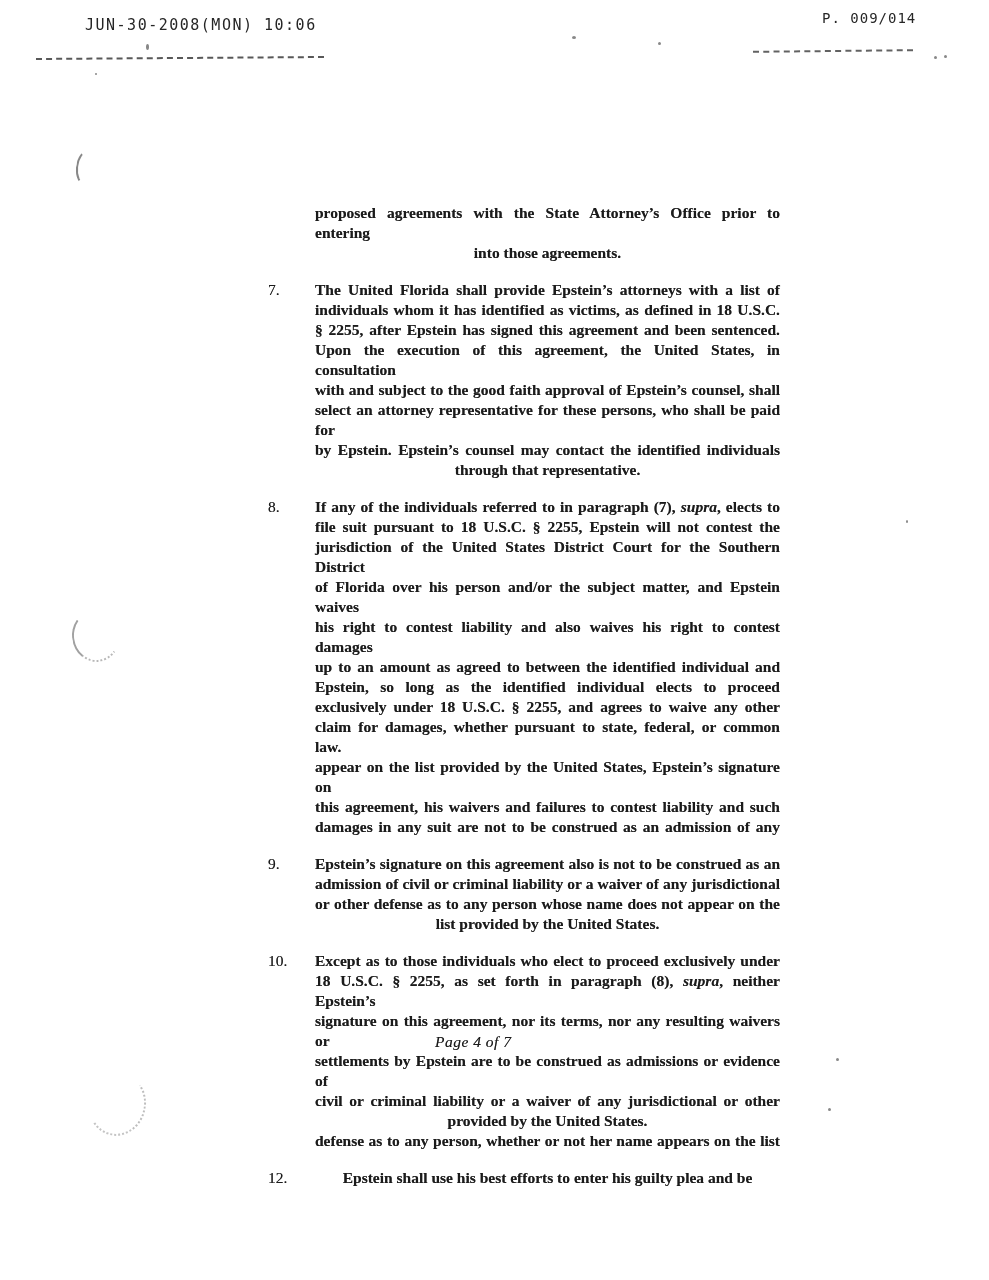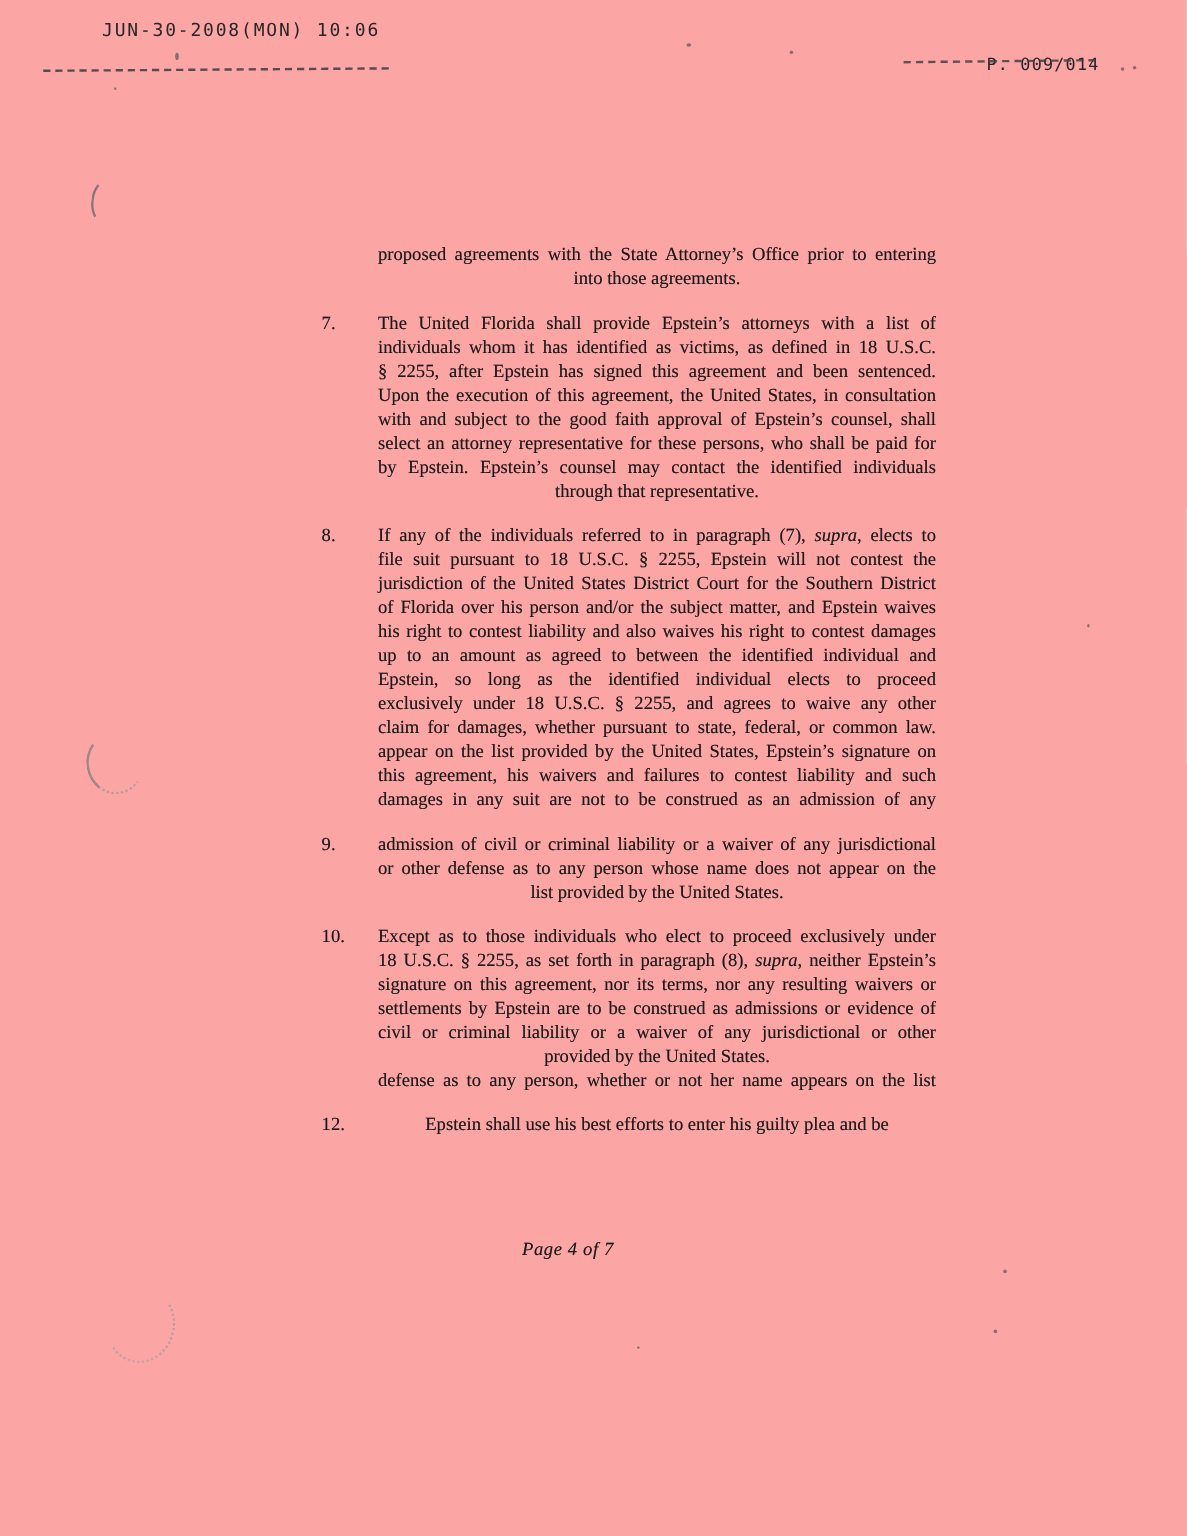--- a/index.html
+++ b/index.html
@@ -1,20 +1,20 @@
 <!DOCTYPE html>
 <html><head>
 <meta charset="utf-8">
 <style>
   html, body { margin: 0; padding: 0; background: #e8e8e8; }
   .page {
     position: relative;
     width: 989px;
     height: 1280px;
-    background: #fca5a5;
+    background: #ffffff;
     overflow: hidden;
     font-family: "Liberation Serif", serif;
     color: #1b1b1b;
   }
 
   
   .fax-datetime {
     position: absolute;
     left: 85px; top: 16px;
     font-family: "DejaVu Sans Mono", monospace;
@@ -24,21 +24,20 @@
     white-space: nowrap;
   }
   .fax-pagecount {
     position: absolute;
     left: 822px; top: 10px;
     font-family: "DejaVu Sans Mono", monospace;
     font-size: 14px;
     letter-spacing: 1px;
     color: #262626;
     white-space: nowrap;
-    margin-top: 36px;
   }
   .sep-line-left {
     position: absolute;
     left: 36px; top: 57px;
     width: 288px; height: 0;
     border-top: 2px dashed #3c3c3c;
     transform: rotate(-0.4deg);
     opacity: 0.85;
   }
   .sep-line-right {
@@ -63,20 +62,21 @@
     display: flex;
     margin-bottom: 17px;
   }
   .para-num {
     width: 47px;
     flex: 0 0 47px;
   }
   .para-body {
     width: 465px;
     flex: 1 1 auto;
+    font-weight: bold;
   }
   .line { text-align: center; }
   .line.fill { text-align: justify; text-align-last: justify; }
 
   .page-footer {
     position: absolute;
     left: 435px; top: 1033px;
     font-size: 15.5px;
     letter-spacing: 0.5px;
     text-shadow: 0 0 0.4px rgba(20,20,20,0.55);
@@ -168,20 +168,21 @@
           <div class="line fill">exclusively under 18 U.S.C. § 2255, and agrees to waive any other</div>
           <div class="line fill">claim for damages, whether pursuant to state, federal, or common law.</div>
           <div class="line fill">appear on the list provided by the United States, Epstein’s signature on</div>
           <div class="line fill">this agreement, his waivers and failures to contest liability and such</div>
           <div class="line fill">damages in any suit are not to be construed as an admission of any</div>
         </div>
       </div>
       <div class="para-row">
         <div class="para-num">9.</div>
         <div class="para-body">
+          <div class="line fill">Epstein’s signature on this agreement also is not to be construed as an</div>
           <div class="line fill">admission of civil or criminal liability or a waiver of any jurisdictional</div>
           <div class="line fill">or other defense as to any person whose name does not appear on the</div>
           <div class="line">list provided by the United States.</div>
         </div>
       </div>
       <div class="para-row">
         <div class="para-num">10.</div>
         <div class="para-body">
           <div class="line fill">Except as to those individuals who elect to proceed exclusively under</div>
           <div class="line fill">18 U.S.C. § 2255, as set forth in paragraph (8), <i>supra</i>, neither Epstein’s</div>

